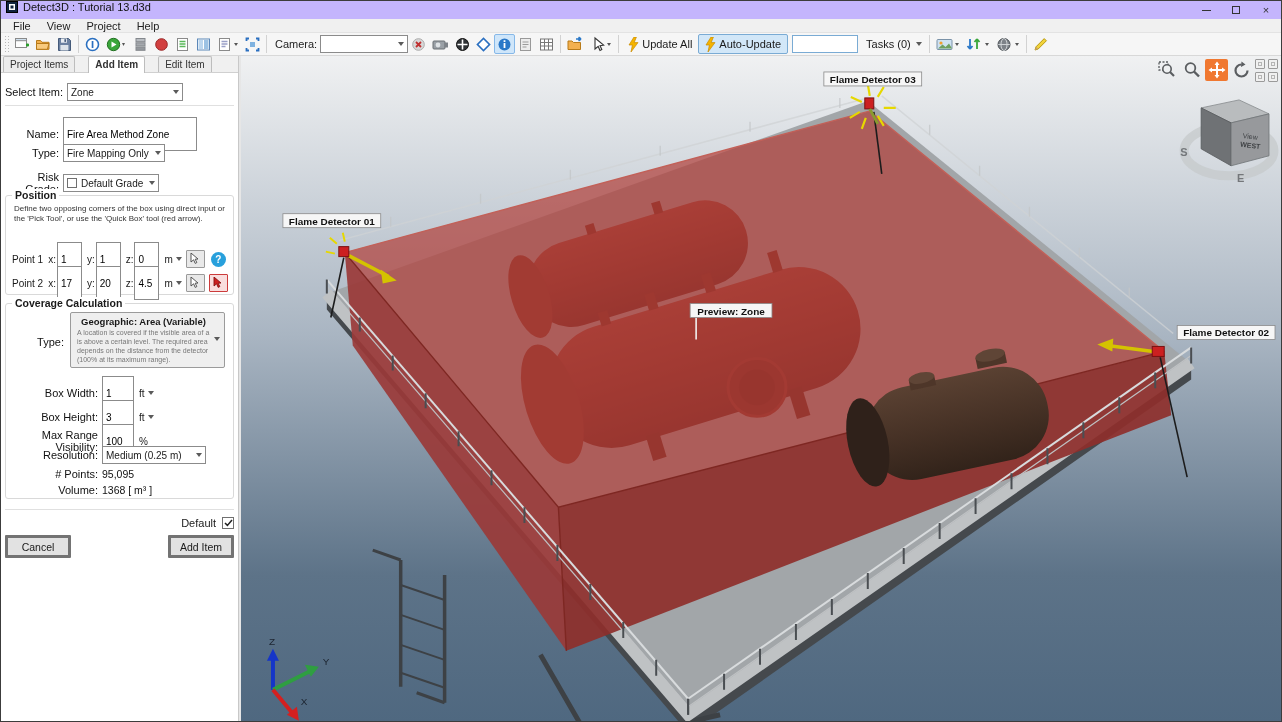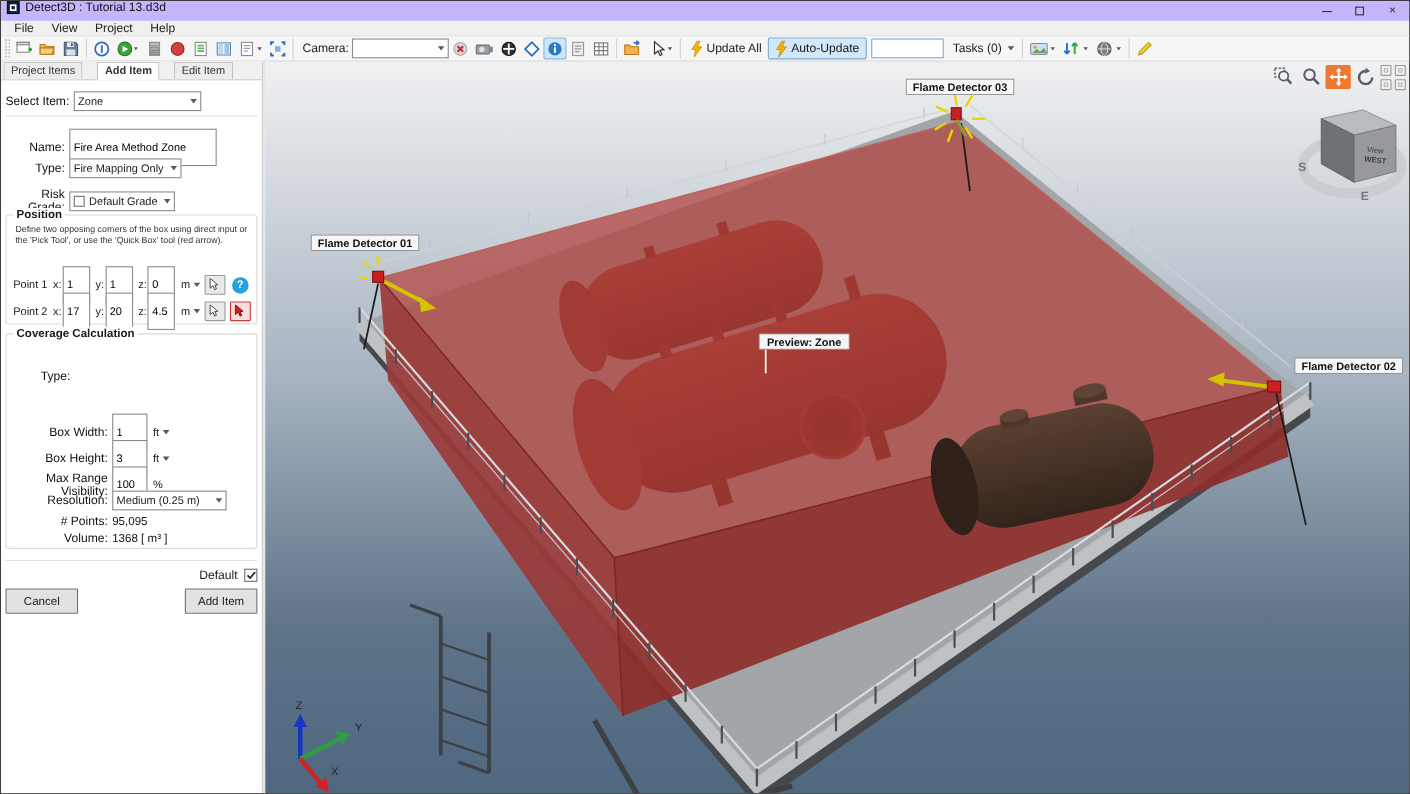--- a/index.html
+++ b/index.html
@@ -59,21 +59,21 @@
   .sq-btn { width:19px; height:18px; border:1px solid #9a9a9a; background:#e9e9e9; display:flex; align-items:center; justify-content:center; margin-left:4px; border-radius:1px; }
   .sq-btn.redtool { border-color:#cc3b3b; background:#f9dede; }
   .help-circ { width:15px; height:15px; border-radius:50%; background:#28a0dc; color:#fff; font-weight:bold; font-size:10px; display:flex; align-items:center; justify-content:center; margin-left:6px; }
   .bigcombo { position:absolute; left:64px; right:8px; border:1px solid #9b9b9b; background:#efefef; border-radius:2px; padding:3px 14px 3px 6px; }
   .bigcombo .bt { font-weight:bold; font-size:9.5px; text-align:center; }
   .bigcombo .bd { font-size:7px; color:#777; line-height:1.3; margin-top:1px; }
   .bigcombo .chev { position:absolute; right:4px; top:24px; }
   .val-text { font-size:10.5px; color:#111; }
   .checkbox { width:12px; height:12px; border:1px solid #707070; background:#fff; display:inline-flex; align-items:center; justify-content:center; }
   .checkbox.small { width:10px; height:10px; margin-right:4px; }
-  .btn { position:absolute; height:23px; border:1px solid #737373; background:#e2e2e2; display:flex; align-items:center; justify-content:center; font-size:10.5px; border-radius:1px; }
+  .btn { position:absolute; height:23px; border:3px solid #737373; background:#e2e2e2; display:flex; align-items:center; justify-content:center; font-size:10.5px; border-radius:1px; }
 
   
   .scene-svg { position:absolute; inset:0; }
   .vp-tools { position:absolute; top:3px; right:28px; display:flex; gap:2px; align-items:center; }
   .vp-btn { width:23px; height:22px; display:flex; align-items:center; justify-content:center; border-radius:2px; }
   .vp-btn.active { background:#f07830; }
   .vp-grid { position:absolute; top:3px; right:2px; width:24px; height:24px; display:grid; grid-template-columns:1fr 1fr; gap:2px; }
   .vp-grid span { width:10px; height:10px; border:1px solid #9a9a9a; background:#f0f0f0; border-radius:1px; position:relative; }
   .vp-grid span i { position:absolute; inset:2px; border:1px solid #b5b5b5; }
 </style>
@@ -394,20 +394,25 @@
                 <svg width="10" height="12" viewBox="0 0 10 12">
                   <path d="M1,0 L1,9 L3.6,6.8 L5.2,10.4 L6.8,9.6 L5.2,6.2 L8,6 Z" fill="#cc2222" stroke="#881111" stroke-width="0.9"></path>
                 </svg>
               </span>
           </div>
         </div>
 
         <div class="groupbox" style="top:230px; height:196px;">
           <span class="legend">Coverage Calculation</span>
           <span class="lbl" style="position:absolute; top:32px; left:0; width:58px;">Type:</span>
+          <div class="bigcombo" style="top:8px;">
+            <div class="bt">Geographic: Area (Variable)</div>
+            <div class="bd">A location is covered if the visible area of a is above a certain level. The required area depends on the distance from the detector (100% at its maximum range).</div>
+            <span class="chev"></span>
+          </div>
           <div class="row" style="top:72px; left:2px;">
             <span class="lbl" style="width:90px;">Box Width:</span>
             <input class="inp" style="width: 32px;" value="1">
             <span class="mini-lbl">ft</span>
               <span class="chev lone"></span>
           </div>
           <div class="row" style="top:96px; left:2px;">
             <span class="lbl" style="width:90px;">Box Height:</span>
             <input class="inp" style="width: 32px;" value="3">
             <span class="mini-lbl">ft</span>

